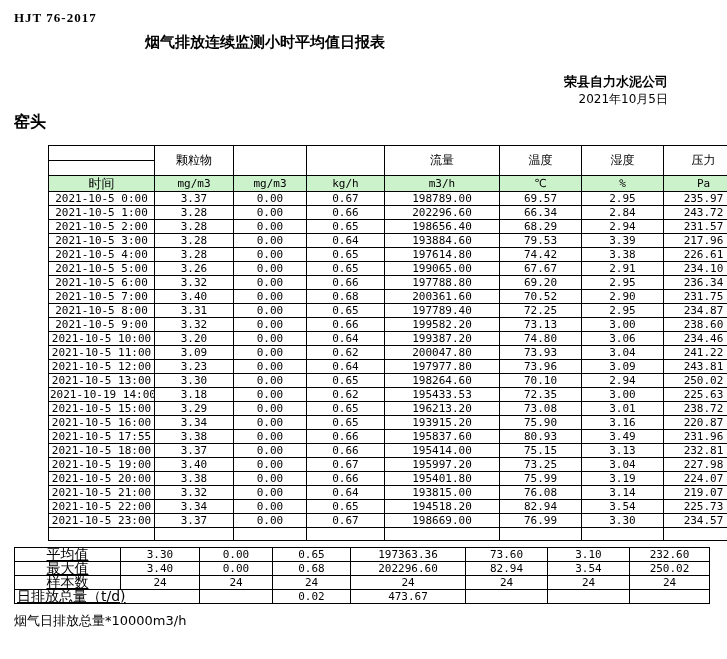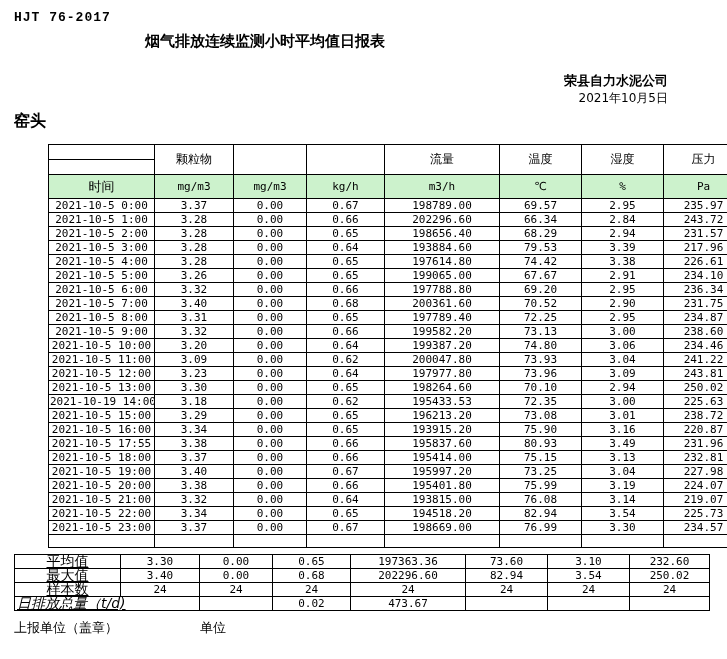--- a/index.html
+++ b/index.html
@@ -2,21 +2,21 @@
 <html style="--green: #ccf2cc;"><head>
 <meta charset="utf-8">
 <style>
   * { margin:0; padding:0; box-sizing:border-box; }
   html,body { background:#ffffff; }
   body {
     width:727px; height:659px; position:relative; overflow:hidden;
     font-family:"DejaVu Sans", sans-serif; color:#000;
   }
   .standard {
-    margin:10px 0 0 14px; font-family:Liberation Mono, monospace;
+    margin:10px 0 0 14px; font-family:Liberation Serif, serif;
     font-weight:bold; font-size:13px; letter-spacing:1px;
   }
   .title {
     margin:7px 0 0 145px; font-weight:bold; font-size:15px;
   }
   .company-row {
     display:flex; justify-content:space-between; align-items:flex-end;
     margin:21px 59px 4px 14px;
     flex-direction:column;
   }
@@ -31,27 +31,27 @@
   }
   table.main { margin-top:12px;margin-left:48px; }
   table.summary { margin-top:6px; }
   td {
     border:1px solid #000; text-align:center; vertical-align:middle;
     height:14px; line-height:13px; overflow:hidden; white-space:nowrap;
     padding:0 1px;
   }
   tr.h1 td, tr.h2 td { height:15px; }
   tr.h1 td.poll { font-family:"DejaVu Sans",sans-serif; font-size:12px; }
-  tr.units td { background:var(--green,#ccf2cc); height:24px; font-size:11px; }
+  tr.units td { background:var(--green,#ccf2cc); height:16px; font-size:11px; }
   tr.units td:first-child { font-family:"DejaVu Sans",sans-serif; font-size:13px; }
   tr.blank-row td { height:13px; }
   td.sum-label {
     font-family:"DejaVu Sans",sans-serif; text-decoration:underline; font-size:14px;
   }
-  td.sum-label.span2 { text-align:left; padding-left:2px;font-style:italic; }
+  td.sum-label.span2 { text-align:left; padding-left:2px; }
   .footer { margin:8px 0 0 14px; font-size:13px; }
   .footer-line2 { display:flex; margin-top:4px; }
   .footer-line2 .report-unit { width:186px; }
 </style>
 </head>
 <body>
 
 <div class="standard">HJT 76-2017</div>
 <div class="title">烟气排放连续监测小时平均值日报表</div>
 <div class="company-row">
@@ -398,17 +398,14 @@
         <td>0.02</td>
         <td>473.67</td>
         <td></td>
         <td></td>
         <td></td>
       </tr>
     </tbody>
 </table>
 
 <div class="footer">
-  <div class="footer-line2">
-    <span class="report-unit">上报单位（盖章）</span>
-    <span>单位</span>
-  </div>
+  <div>烟气日排放总量*10000m3/h</div>
 </div>
 
 </body></html>

